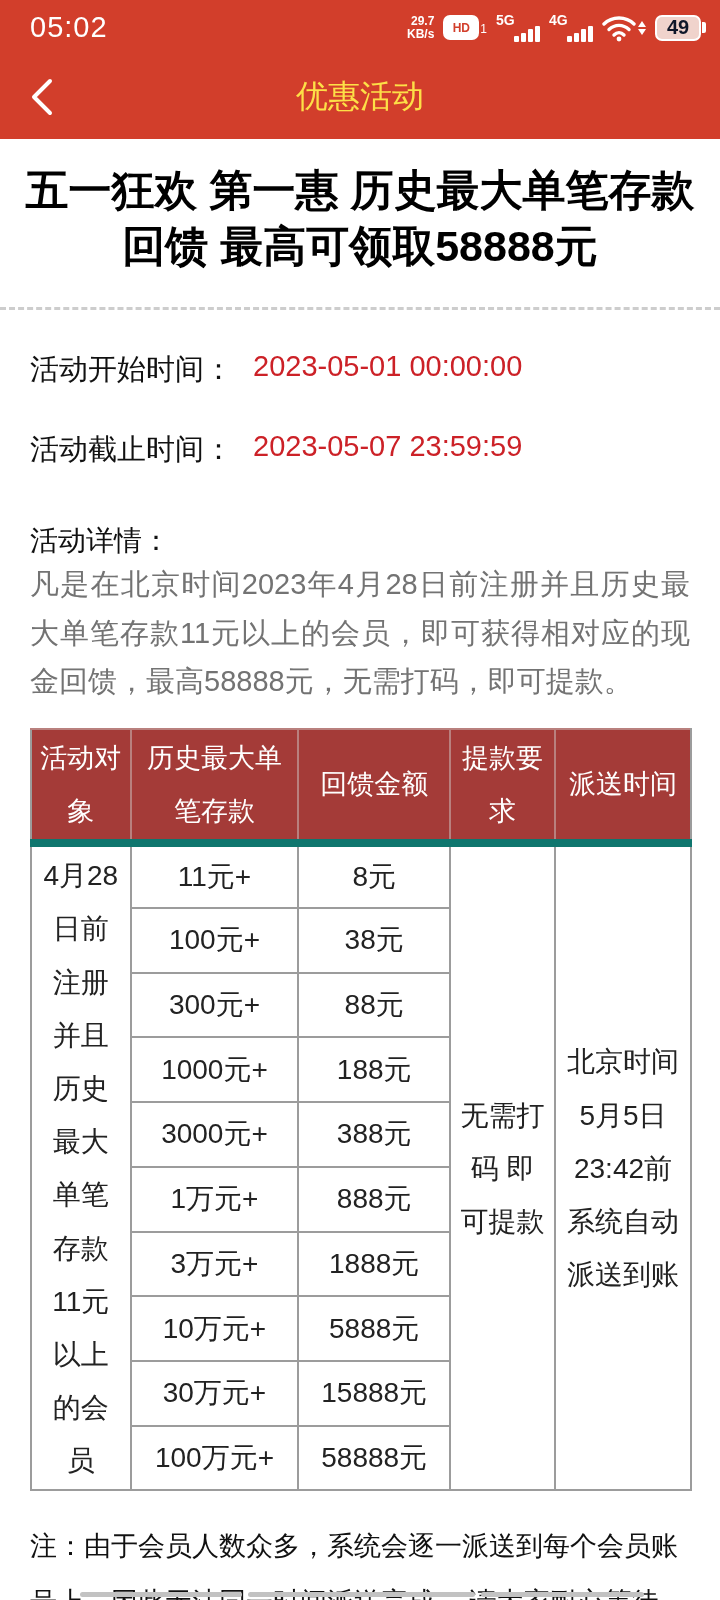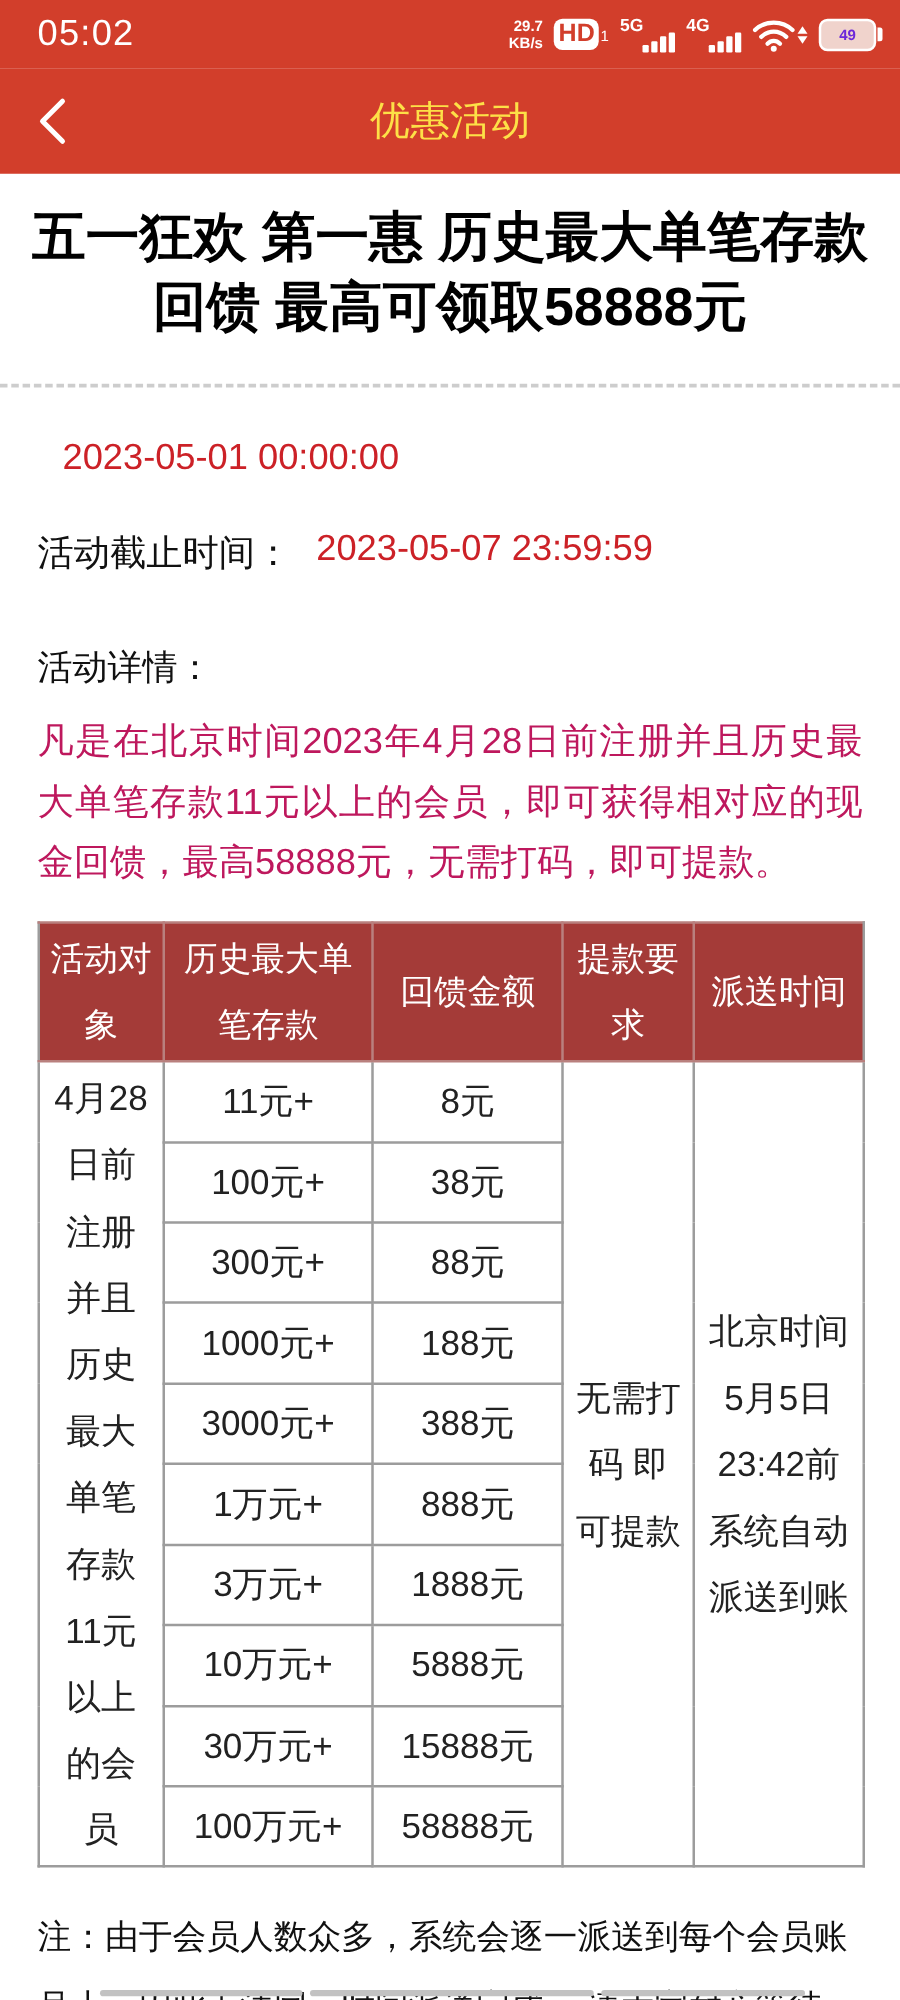--- a/index.html
+++ b/index.html
@@ -13,39 +13,39 @@
   
   .statusbar {
     height:55px; background:#d23e2b; color:#fff;
     display:flex; align-items:center; justify-content:space-between;
     padding:0 14px 0 30px;
   }
   .sb-time { font-size:29px; letter-spacing:1px; }
   .sb-right { display:flex; align-items:center; gap:9px;margin-left:40px; }
   .sb-speed { font-size:12px; line-height:1.05; text-align:right; font-weight:bold; }
   .hd-badge {
-    background:#fff; color:#d23e2b; font-weight:bold; font-size:20px;
+    background:#fff; color:#d23e2b; font-weight:bold; font-size:12px;
     border-radius:7px; width:36px; height:25px;
     display:flex; align-items:center; justify-content:center;
   }
   .hd-sub { font-size:12px; margin-left:1px; align-self:flex-end; padding-bottom:4px; }
   .net-group { position:relative; width:44px; height:32px; }
   .net-label { position:absolute; top:0; left:0; font-size:14px; font-weight:bold; }
   .bars { position:absolute; bottom:2px; right:0; display:flex; align-items:flex-end; gap:2px; }
   .bars span { display:block; width:5px; background:#fff; border-radius:1px; }
   .b1{height:6px;} .b2{height:9px;} .b3{height:13px;} .b4{height:16px;}
   .wifi-wrap { display:flex; align-items:center; gap:2px; }
   .updown { display:flex; flex-direction:column; gap:2px; }
   .tri-up { width:0; height:0; border-left:4px solid transparent; border-right:4px solid transparent; border-bottom:6px solid #fff; }
   .tri-dn { width:0; height:0; border-left:4px solid transparent; border-right:4px solid transparent; border-top:6px solid #fff; }
   .battery { display:flex; align-items:center; }
   .bat-body {
     width:46px; height:26px; border:2px solid #fff; border-radius:7px;
     background:#f0d3cc; display:flex; align-items:center; justify-content:center;
-    font-size:12px; font-weight:bold; color:#6d28d9;
+    font-size:20px; font-weight:bold; color:#0f172a;
   }
   .bat-nub { width:4px; height:11px; background:#fff; border-radius:0 2px 2px 0; margin-left:1px; }
   
   .navbar {
     height:84px; background:#d23e2b; color:#fde047; position:relative;
     display:flex; align-items:center; justify-content:center;
   }
   .nav-back { position:absolute; left:26px; top:50%; transform:translateY(-50%); width:30px; height:40px; cursor:pointer; }
   .nav-title { font-size:32px; }
   
@@ -53,36 +53,36 @@
   .banner h1 {
     font-size:43px; line-height:1.3; font-weight:bold; text-align:center; color:#000;
   }
   .dashed { border-top:3px dashed #cdcdcd; margin:14px 0 0; }
   
   .content { padding:0 30px; }
   .time-row { margin-top:40px; font-size:29px; display:flex; }
   .time-row .lab { color:#111; }
   .time-row .val { color:#cc2127; margin-left:20px; }
   .detail-head { margin-top:52px; font-size:28px; color:#111; }
-  .detail-body { margin-top:16px; font-size:29px; line-height:1.68; color:#be185d; text-align:justify; }
+  .detail-body { margin-top:0; font-size:29px; line-height:1.68; color:#737373; text-align:justify; }
   
   table.promo {
     margin:22px 28px 0 30px; width:662px;
     border-collapse:collapse; table-layout:fixed;
   }
   table.promo th, table.promo td { border:2px solid #9c9c9c; text-align:center; vertical-align:middle; }
   table.promo th {
     background:#a43b38; color:#fff; font-weight:normal;
     font-size:27px; line-height:1.95; height:106px; padding:2px 6px;
     border-color:#b9807e;
   }
   table.promo thead tr { border:2px solid #9c9c9c; }
   table.promo th:first-child { border-left-color:#9c9c9c; }
   table.promo th:last-child { border-right-color:#9c9c9c; }
-  table.promo thead { border-bottom:2px solid #0f766e; }
+  table.promo thead { border-bottom:8px solid #0f766e; }
   table.promo td { font-size:28px; color:#222; height:61px; padding:2px 8px; background:#fff; }
   td.merged { font-size:27px; line-height:1.9; padding:4px 6px; }
   .col-a { width:15.1%; } .col-b { width:25.4%; } .col-c { width:23.0%; }
   .col-d { width:15.9%; } .col-e { width:20.6%; }
   
   .note { padding:0 28px 0 30px; margin-top:28px; font-size:27px; line-height:2.05; color:#111; }
   
   .bottom-bars { position:absolute; bottom:3px; left:80px; display:flex; gap:6px; }
   .bottom-bars .bar { height:5px; background:#c2c2c2; border-radius:3px; cursor:pointer; }
   .bar-1 { width:162px; } .bar-2 { width:227px; } .bar-3 { width:163px; }
@@ -147,20 +147,21 @@
   <span class="nav-title">优惠活动</span>
 </div>
 
 <div class="banner">
   <h1>五一狂欢 第一惠 历史最大单笔存款回馈 最高可领取58888元</h1>
 </div>
 <div class="dashed"></div>
 
 <div class="content">
   <div class="time-row">
+    <span class="lab">活动开始时间：</span>
     <span class="val">2023-05-01 00:00:00</span>
   </div>
   <div class="time-row">
     <span class="lab">活动截止时间：</span>
     <span class="val">2023-05-07 23:59:59</span>
   </div>
   <div class="detail-head">活动详情：</div>
   <div class="detail-body">凡是在北京时间2023年4月28日前注册并且历史最大单笔存款11元以上的会员，即可获得相对应的现金回馈，最高58888元，无需打码，即可提款。</div>
 </div>
 

